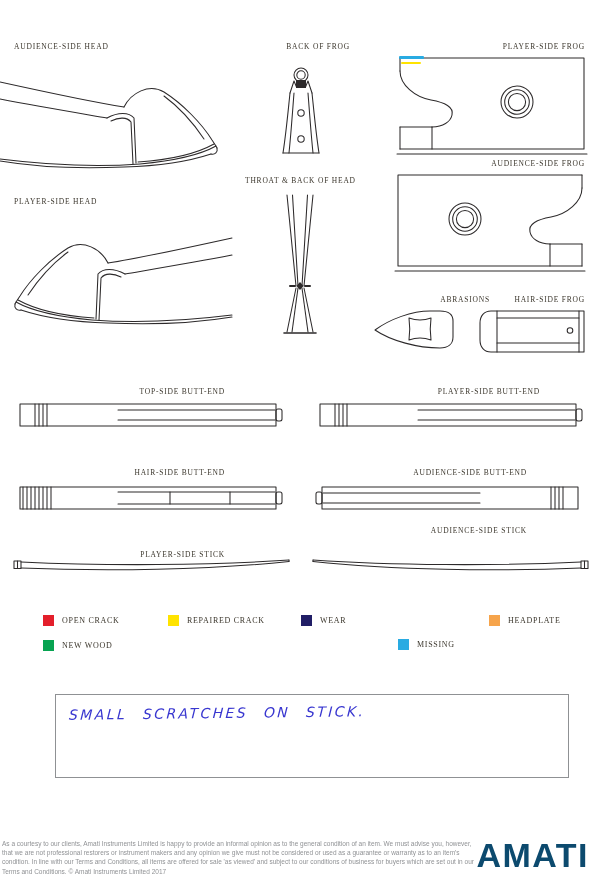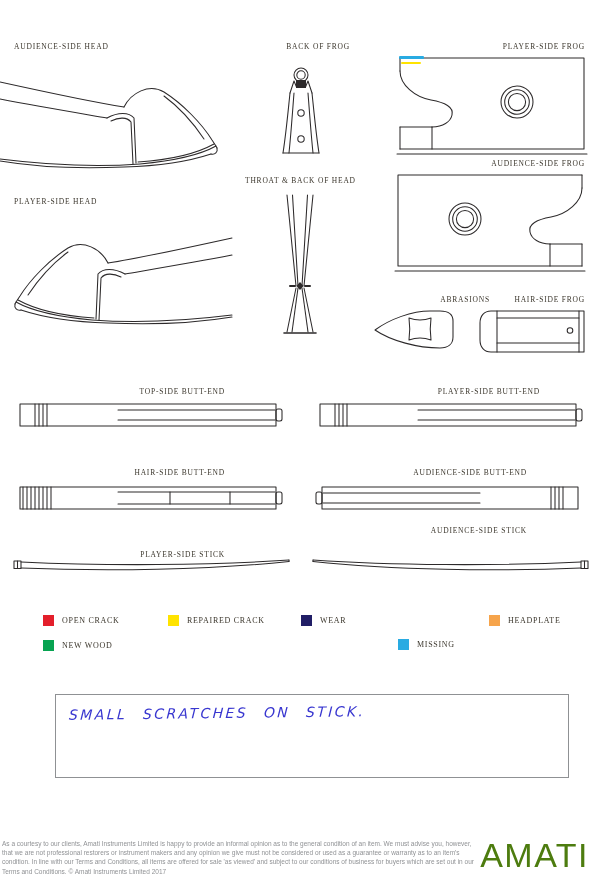--- a/index.html
+++ b/index.html
@@ -21,21 +21,21 @@
   .comments{position:absolute;left:55px;top:694px;width:514px;height:84px;
             border:1px solid #8f9194;box-sizing:border-box;background:#fff;}
   .comments .hdr{padding:5px 11px 4px;font-size:10px;font-variant:small-caps;letter-spacing:1.2px;
             color:#3a3a3a;border-bottom:1px solid #8f9194;}
   .comments .ink{display:inline-block;margin:10px 0 0 13px;font-family:"DejaVu Sans",sans-serif;
             font-style:italic;font-size:14px;letter-spacing:2.4px;word-spacing:9px;
             transform:rotate(-.7deg) skewX(-4deg);}
   .legal{position:absolute;left:2px;top:839px;width:479px;font-family:"Liberation Sans",sans-serif;
          font-size:6.5px;line-height:1.42;color:#909295;}
   .brand{position:absolute;right:11px;top:836px;font-family:"Liberation Sans",sans-serif;
-         font-size:34px;font-weight:400;letter-spacing:1.5px;color:#4d7c0f;}
+         font-size:34px;font-weight:700;letter-spacing:1.5px;color:#0c4a6e;}
 </style>
 </head>
 <body>
 
 <div class="page">
 
 
   <span class="lbl" style="left:14px;top:42px">AUDIENCE-SIDE HEAD</span>
   <span class="lbl c" style="left:250px;width:100px;top:42px">BACK OF FROG</span>
   <span class="lbl r" style="right:15px;top:42px">PLAYER-SIDE FROG</span>

